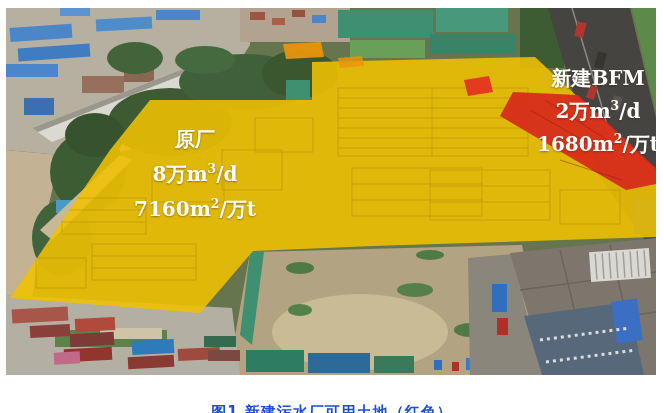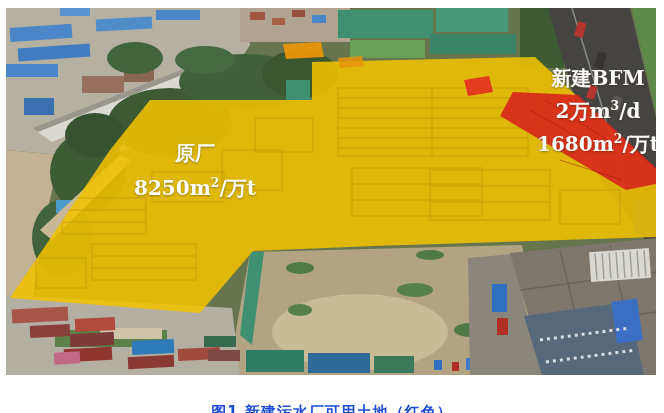--- a/index.html
+++ b/index.html
@@ -4,21 +4,21 @@
 <style>
   html,body{margin:0;padding:0;background:#fff;}
   .page{position:relative;width:664px;height:413px;background:#ffffff;overflow:hidden;
         font-family:"DejaVu Serif","Liberation Serif",serif;}
   .photo{position:absolute;left:6px;top:8px;width:650px;height:367px;overflow:hidden;background:#66754d;}
   .photo svg{position:absolute;left:0;top:0;}
   .overlay-label{position:absolute;color:#ffffff;font-weight:bold;text-align:center;
         text-shadow:0 1px 2px rgba(60,40,0,0.45);z-index:5;}
   .overlay-label .line{line-height:30px;font-size:20px;white-space:nowrap;}
   .overlay-label sup{font-size:0.62em;}
-  #lbl-orig{left:94px;top:130px;width:190px;}
+  #lbl-orig{left:94px;top:116px;width:190px;}
   #lbl-bfm{left:511px;top:56px;width:162px;}
   #lbl-bfm .line{line-height:28px;}
   .caption{position:absolute;left:0;top:403px;width:664px;text-align:center;
         font-family:"DejaVu Sans","Liberation Sans",sans-serif;font-weight:bold;
         font-size:15px;color:#1d4ed8;letter-spacing:1px;}
 </style>
 </head>
 <body>
 
 <div class="page">
@@ -169,21 +169,22 @@
       <polygon points="338,58 362,56 364,66 340,68" fill="#e8950c" fill-opacity="0.85"></polygon>
 
       <polygon points="464,80 489,76 493,92 468,96" fill="#e23420" fill-opacity="0.95"></polygon>
 
       <polygon points="513,92 578,95 656,168 656,184 626,190 500,116" fill="#d6281c" fill-opacity="0.92"></polygon>
       <path d="M530,110 L600,150 M545,100 L615,145 M560,160 L622,180" stroke="#9a1810" stroke-opacity="0.5" stroke-width="1" fill="none"></path>
     </svg>
 
     <div class="overlay-label" id="lbl-orig">
       <div class="line">原厂</div>
-      <div class="line"><span>8250m</span><sup>2</sup><span>/万t</span></div>
+      <div class="line"><span>8万m</span><sup>3</sup><span>/d</span></div>
+      <div class="line"><span>7160m</span><sup>2</sup><span>/万t</span></div>
     </div>
 
     <div class="overlay-label" id="lbl-bfm">
       <div class="line">新建BFM</div>
       <div class="line"><span>2万m</span><sup>3</sup><span>/d</span></div>
       <div class="line"><span>1680m</span><sup>2</sup><span>/万t</span></div>
     </div>
   </div>
 
   <div class="caption">图1 新建污水厂可用土地（红色）</div>

